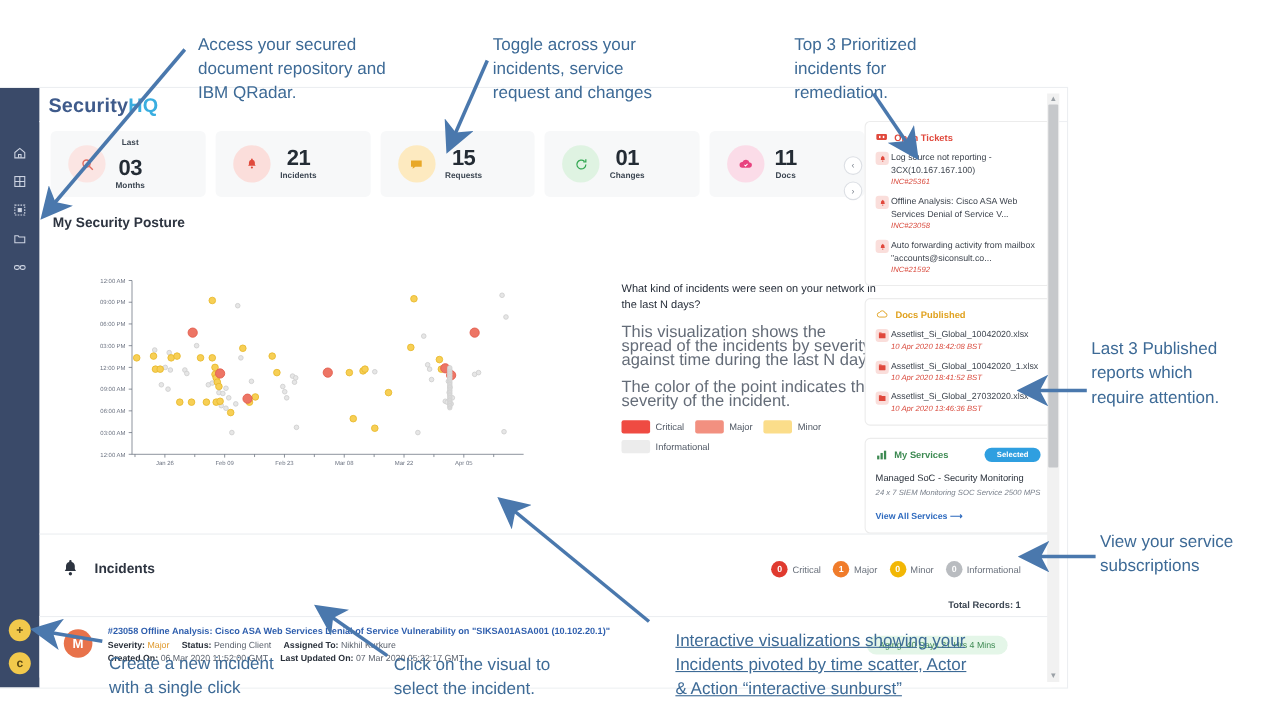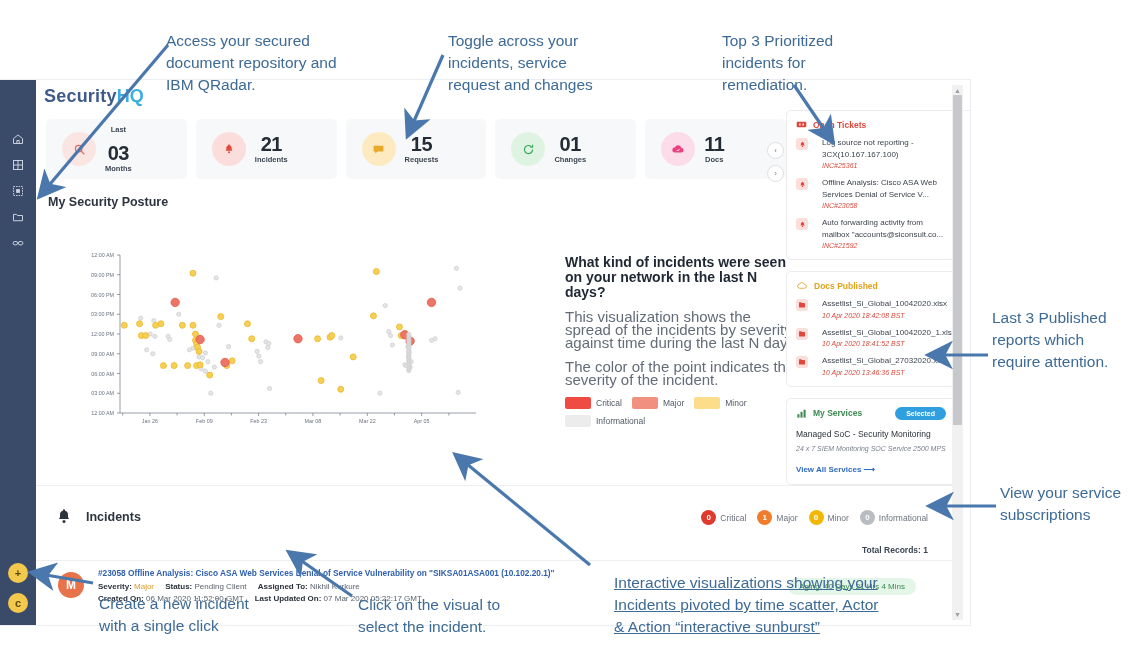--- a/index.html
+++ b/index.html
@@ -101,22 +101,22 @@
   }
   .ptab.active{background:#34496e;color:#fff;font-weight:600;width:82px;}
 
   
   #chart-wrap{position:absolute;left:22px;top:140px;width:460px;height:185px;}
   #chart-svg{display:block;}
 
   
   #chart-info{position:absolute;left:529px;top:145px;width:235px;}
   #chart-info h3{
-    margin:0 0 10px 0;font-size:14px;line-height:15px;
-    color:#1f2733;font-weight:bold;
+    margin:0 0 10px 0;font-size:10px;line-height:15px;
+    color:#1f2733;font-weight:normal;
   }
   #chart-info p{margin:0 0 11px 0;font-size:15px;line-height:13px;color:#646c78;}
   #legend{display:flex;flex-wrap:wrap;gap:6px 10px;width:225px;}
   .lg{display:flex;align-items:center;gap:5px;font-size:8.5px;color:#525a66;}
   .lg i{width:26px;height:12px;border-radius:2px;display:block;}
 
   
   #inc-divider{position:absolute;left:0;top:375px;width:920px;height:1px;background:#eceef1;}
   #inc-head{position:absolute;left:20px;top:398px;display:flex;align-items:center;gap:14px;}
   #inc-head .ttl{font-size:12.5px;font-weight:bold;color:#2d3440;}
@@ -149,21 +149,21 @@
   }
 
   
   #right-panel{position:absolute;left:750px;top:0;width:170px;}
   .rp-card{
     background:#fff;border:1px solid #ececec;border-radius:5px;
     margin:0 0 11px 0;padding:8px 9px 10px 9px;
   }
   .rp-hd{display:flex;align-items:center;gap:6px;margin-bottom:7px;}
   .rp-hd .t{font-size:8.5px;font-weight:bold;}
-  .rp-item{display:flex;gap:14px;margin-bottom:8px;cursor:pointer;}
+  .rp-item{display:flex;gap:2px;margin-bottom:8px;cursor:pointer;}
   .rp-ic{
     width:12px;height:12px;border-radius:3px;flex:0 0 12px;margin-top:1px;
     display:flex;align-items:center;justify-content:center;font-size:7px;
   }
   .rp-tx{font-size:8px;line-height:11.5px;color:#3d444e;}
   .rp-sub{font-size:7px;color:#e2573a;font-style:italic;margin-top:2px;}
   .rp-sub.red{color:#d94a3d;}
   #svc-hd{display:flex;align-items:center;justify-content:space-between;margin-bottom:8px;}
   #svc-badge{
     background:#2f9fe0;color:#fff;border-radius:9px;padding:3px 11px;
@@ -667,21 +667,21 @@
 
     </div>
   </div>
 </div>
 
 <div id="sb-track"></div>
 <div class="sb-btn" style="top:85px;">▲</div>
 <div class="sb-btn" style="top:609px;">▼</div>
 <div id="sb-thumb"></div>
 
-<div class="anno" style="left:166px;top:30px;width:230px;">Access your secured
+<div class="anno" style="left:180px;top:30px;width:230px;">Access your secured
 document repository and
 IBM QRadar.</div>
 <div class="anno" style="left:448px;top:30px;width:220px;">Toggle across your
 incidents, service
 request and changes</div>
 <div class="anno" style="left:722px;top:30px;width:200px;">Top 3 Prioritized
 incidents for
 remediation.</div>
 <div class="anno" style="left:992px;top:307px;width:155px;">Last 3 Published
 reports which

